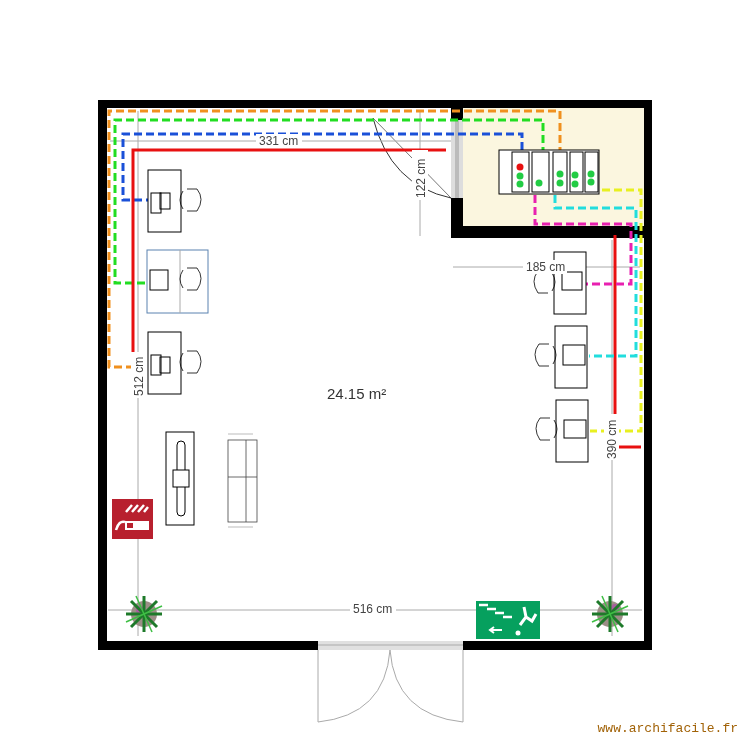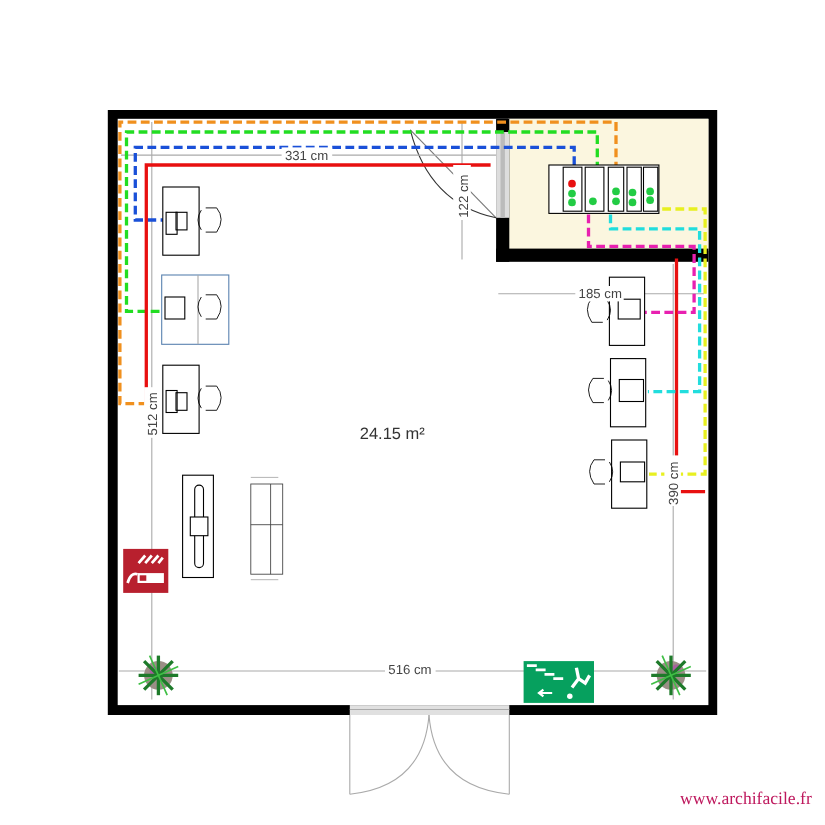--- a/index.html
+++ b/index.html
@@ -1,20 +1,20 @@
 <!DOCTYPE html>
 <html><head>
 <meta charset="utf-8">
 <style>
   html,body{margin:0;padding:0;background:#fff;}
   body{width:750px;height:750px;position:relative;overflow:hidden;font-family:"Liberation Sans",sans-serif;}
   svg{position:absolute;left:0;top:0;}
   .dim{font-family:"Liberation Sans",sans-serif;font-size:12px;fill:#444;}
   .area{font-family:"Liberation Sans",sans-serif;font-size:15px;fill:#333;}
-  .wm{position:absolute;right:12px;bottom:14px;font-size:16px;color:#be185d;font-family:Liberation Serif, serif;}
+  .wm{position:absolute;right:12px;bottom:14px;font-size:13px;color:#a16207;font-family:Liberation Mono, monospace;}
 </style>
 </head>
 <body>
 
 <svg width="750" height="750" viewBox="0 0 750 750">
 
   <g>
     <rect x="98" y="100" width="554" height="550" fill="#000"></rect>
     <rect x="107" y="108" width="537" height="533" fill="#fff"></rect>
 

